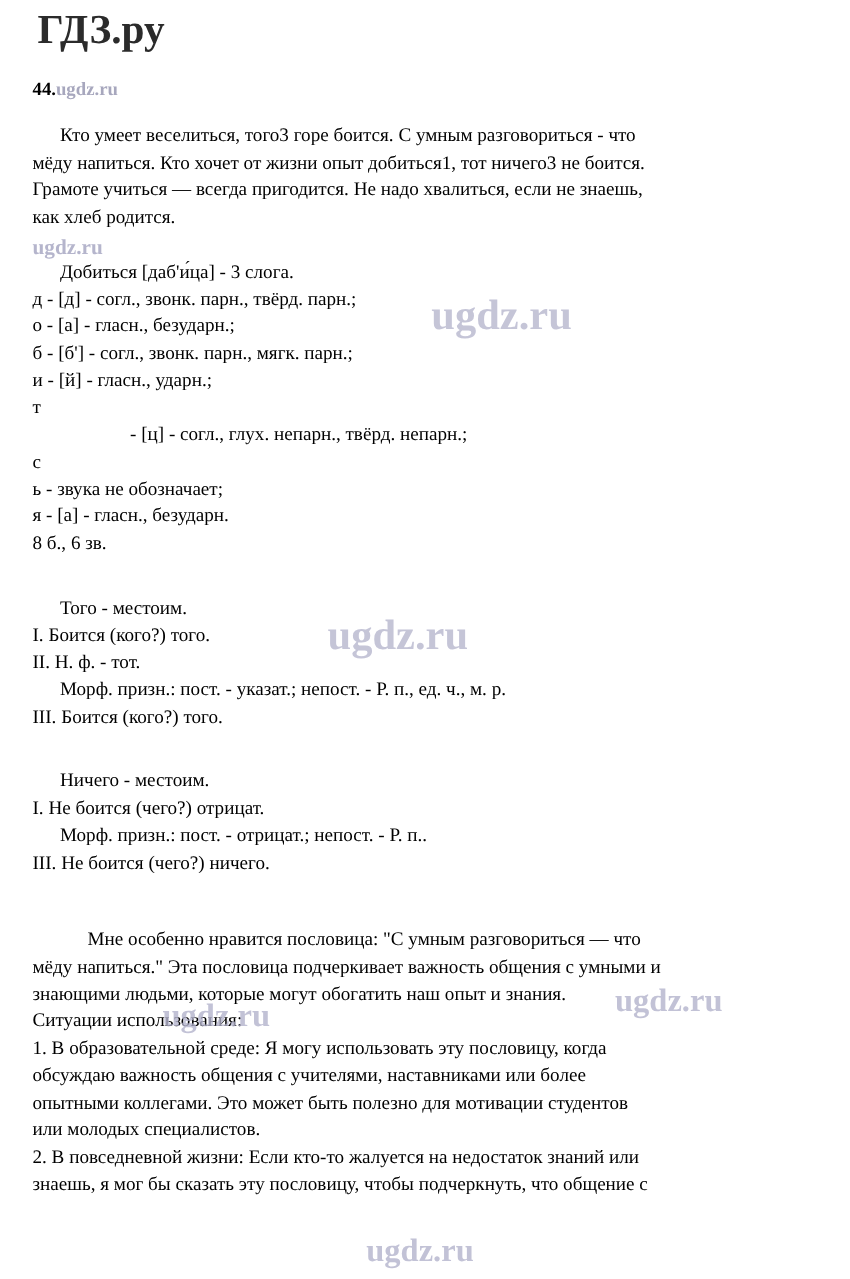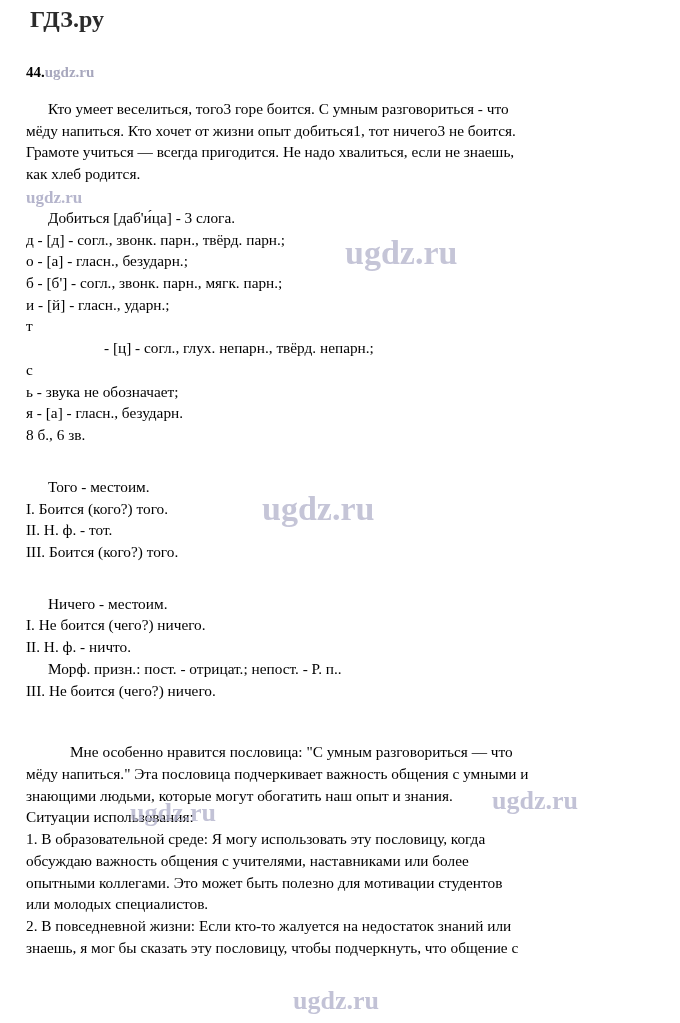--- a/index.html
+++ b/index.html
@@ -19,21 +19,21 @@
     position: relative;
     width: 680px;
     height: 1023px;
   }
   
   .logo-top {
     position: absolute;
     left: 30px;
     top: 6px;
     font-family: "Liberation Serif", serif;
-    font-size: 24px;
+    font-size: 33px;
     font-weight: bold;
     color: #2b2b2b;
     letter-spacing: 0px;
   }
   .ex-number {
     position: absolute;
     left: 26px;
     top: 64px;
     font-size: 15px;
     font-weight: bold;
@@ -130,29 +130,29 @@
       <div class="line">я - [а] - гласн., безударн.</div>
       <div class="line">8 б., 6 зв.</div>
     </div>
 
     <div class="gap-lg"></div>
 
     <div class="block">
       <div class="line indent">Того - местоим.</div>
       <div class="line">I. Боится (кого?) того.</div>
       <div class="line">II. Н. ф. - тот.</div>
+      <div class="line indent">Морф. призн.: пост. - указат.; непост. - Р. п., ед. ч., м. р.</div>
       <div class="line">III. Боится (кого?) того.</div>
     </div>
 
     <div class="gap-lg"></div>
 
     <div class="block">
       <div class="line indent">Ничего - местоим.</div>
-      <div class="line">I. Не боится (чего?) ничего.</div>
-      <div class="line">II. Н. ф. - ничто.</div>
+      <div class="line">I. Не боится (чего?) отрицат.</div>
       <div class="line indent">Морф. призн.: пост. - отрицат.; непост. - Р. п..</div>
       <div class="line">III. Не боится (чего?) ничего.</div>
     </div>
 
     <div class="gap-lg"></div>
     <div class="gap-sm"></div>
 
     <div class="block">
       <div class="line" style="text-indent:44px">Мне особенно нравится пословица: "С умным разговориться — что</div>
       <div class="line">мёду напиться." Эта пословица подчеркивает важность общения с умными и</div>

